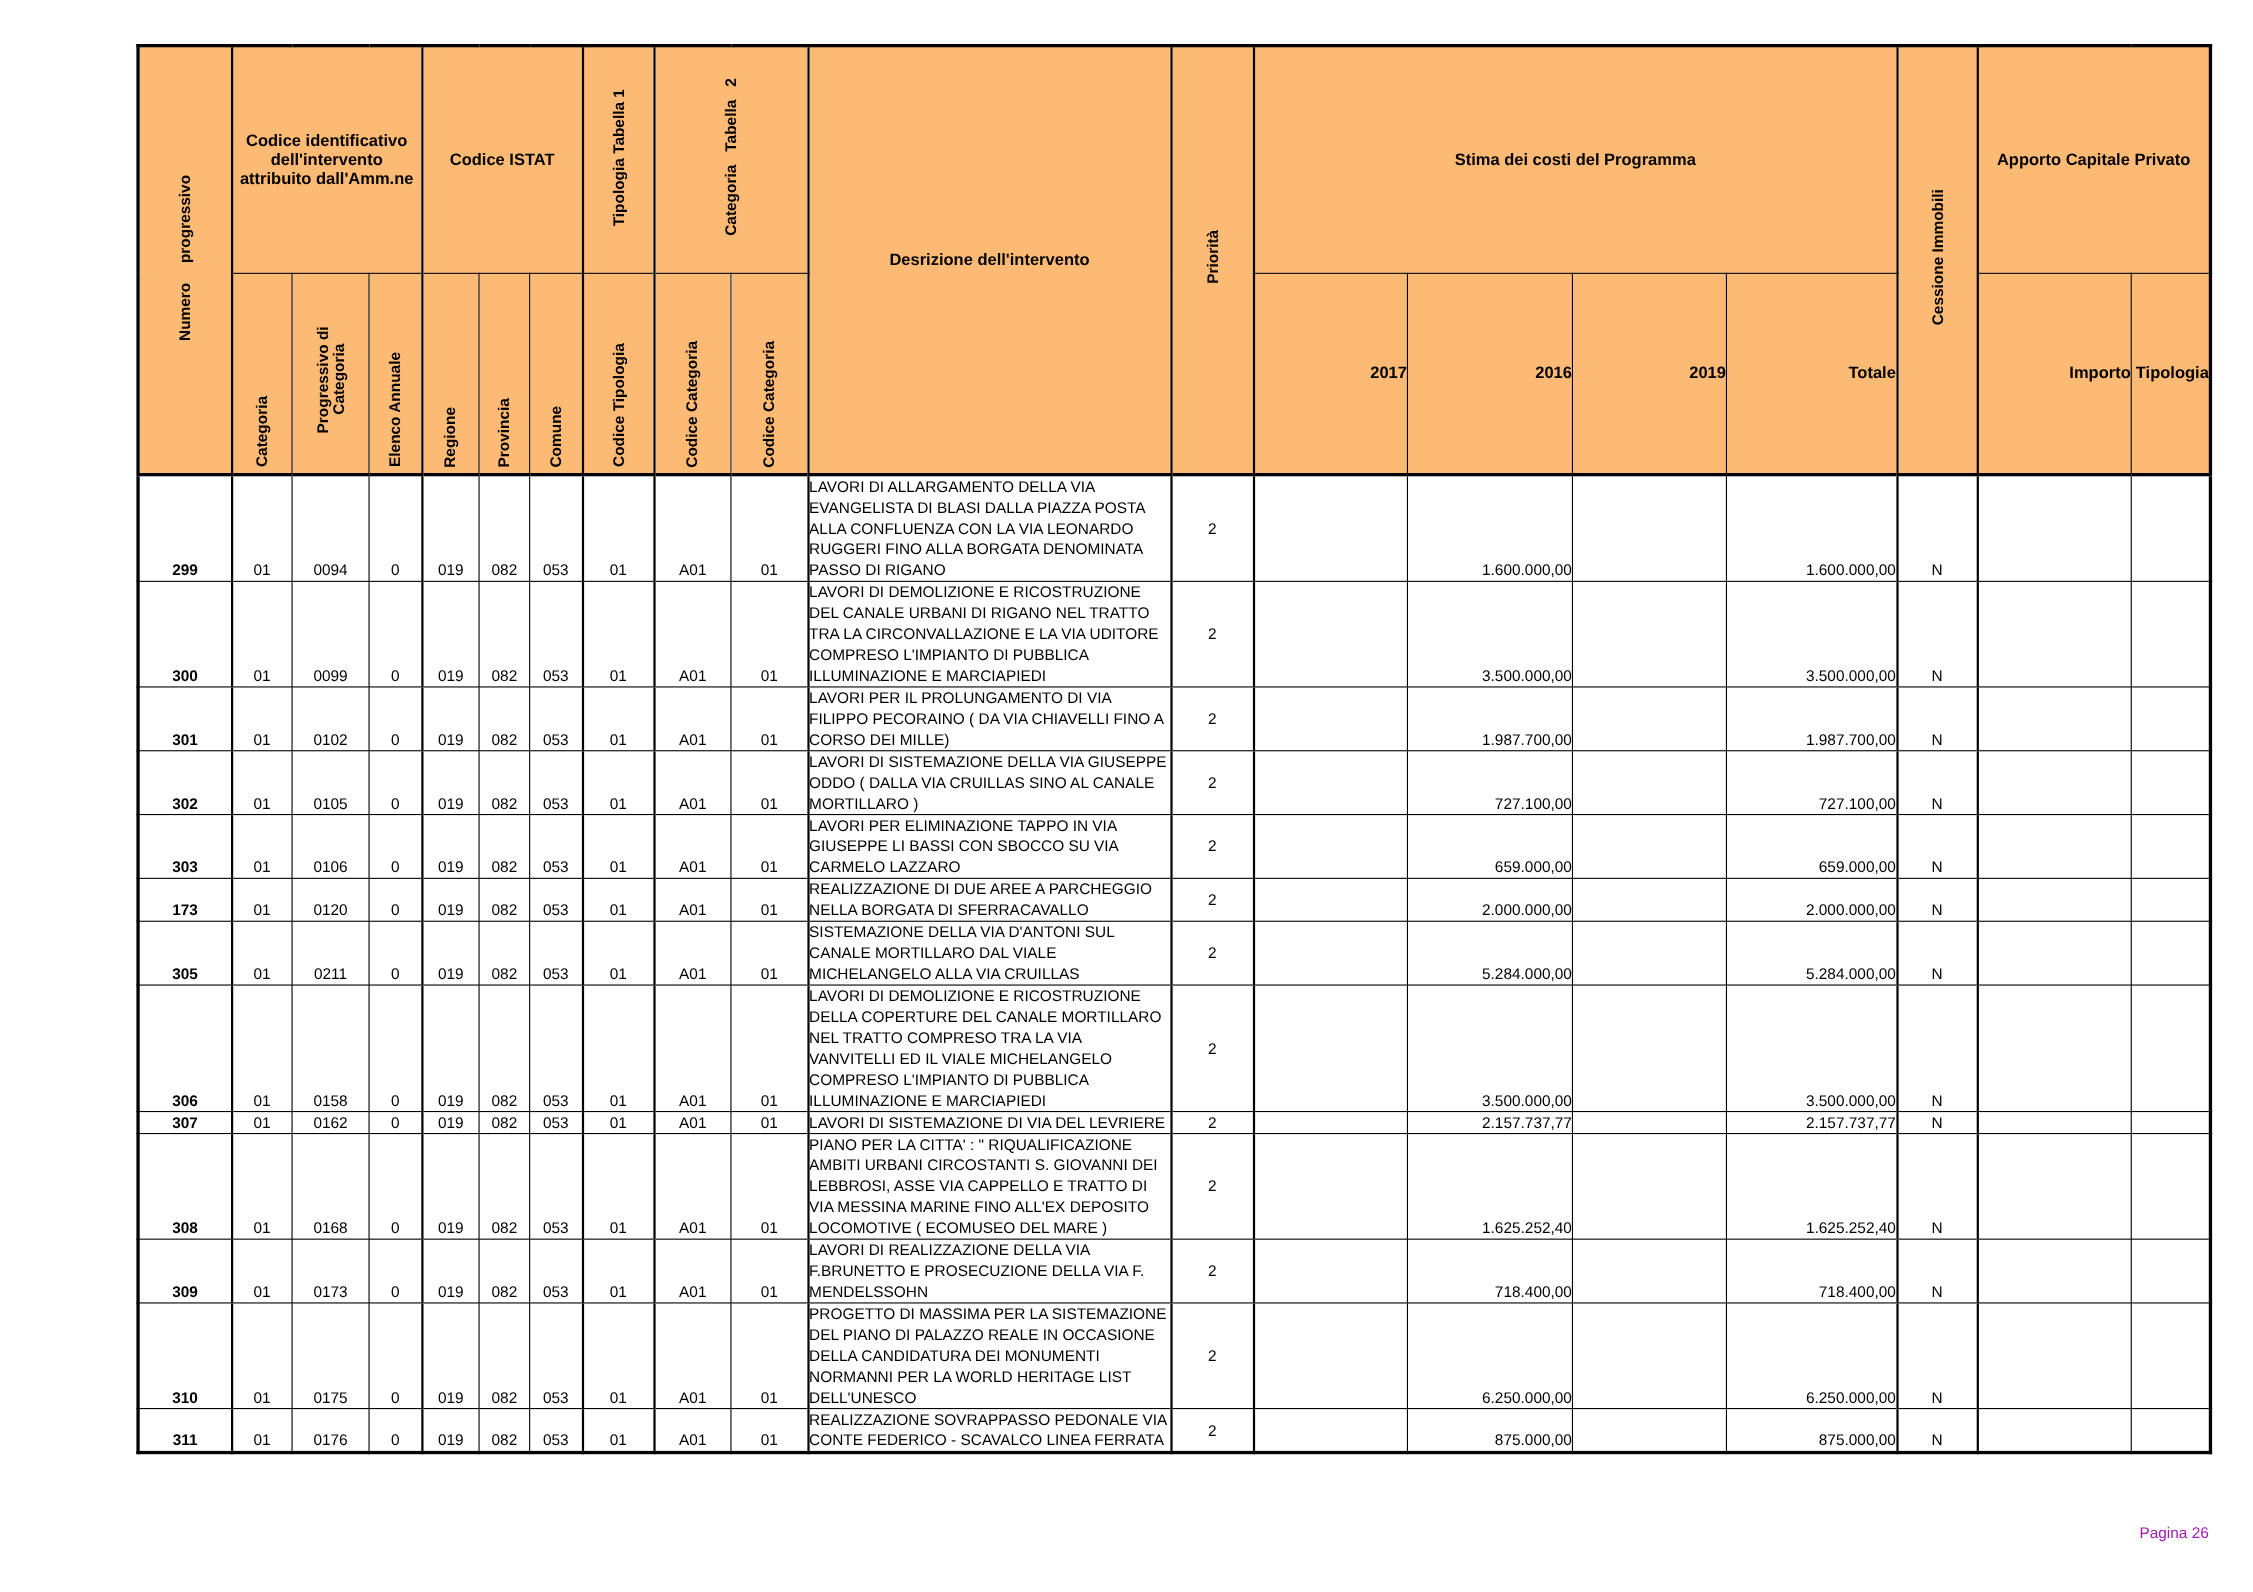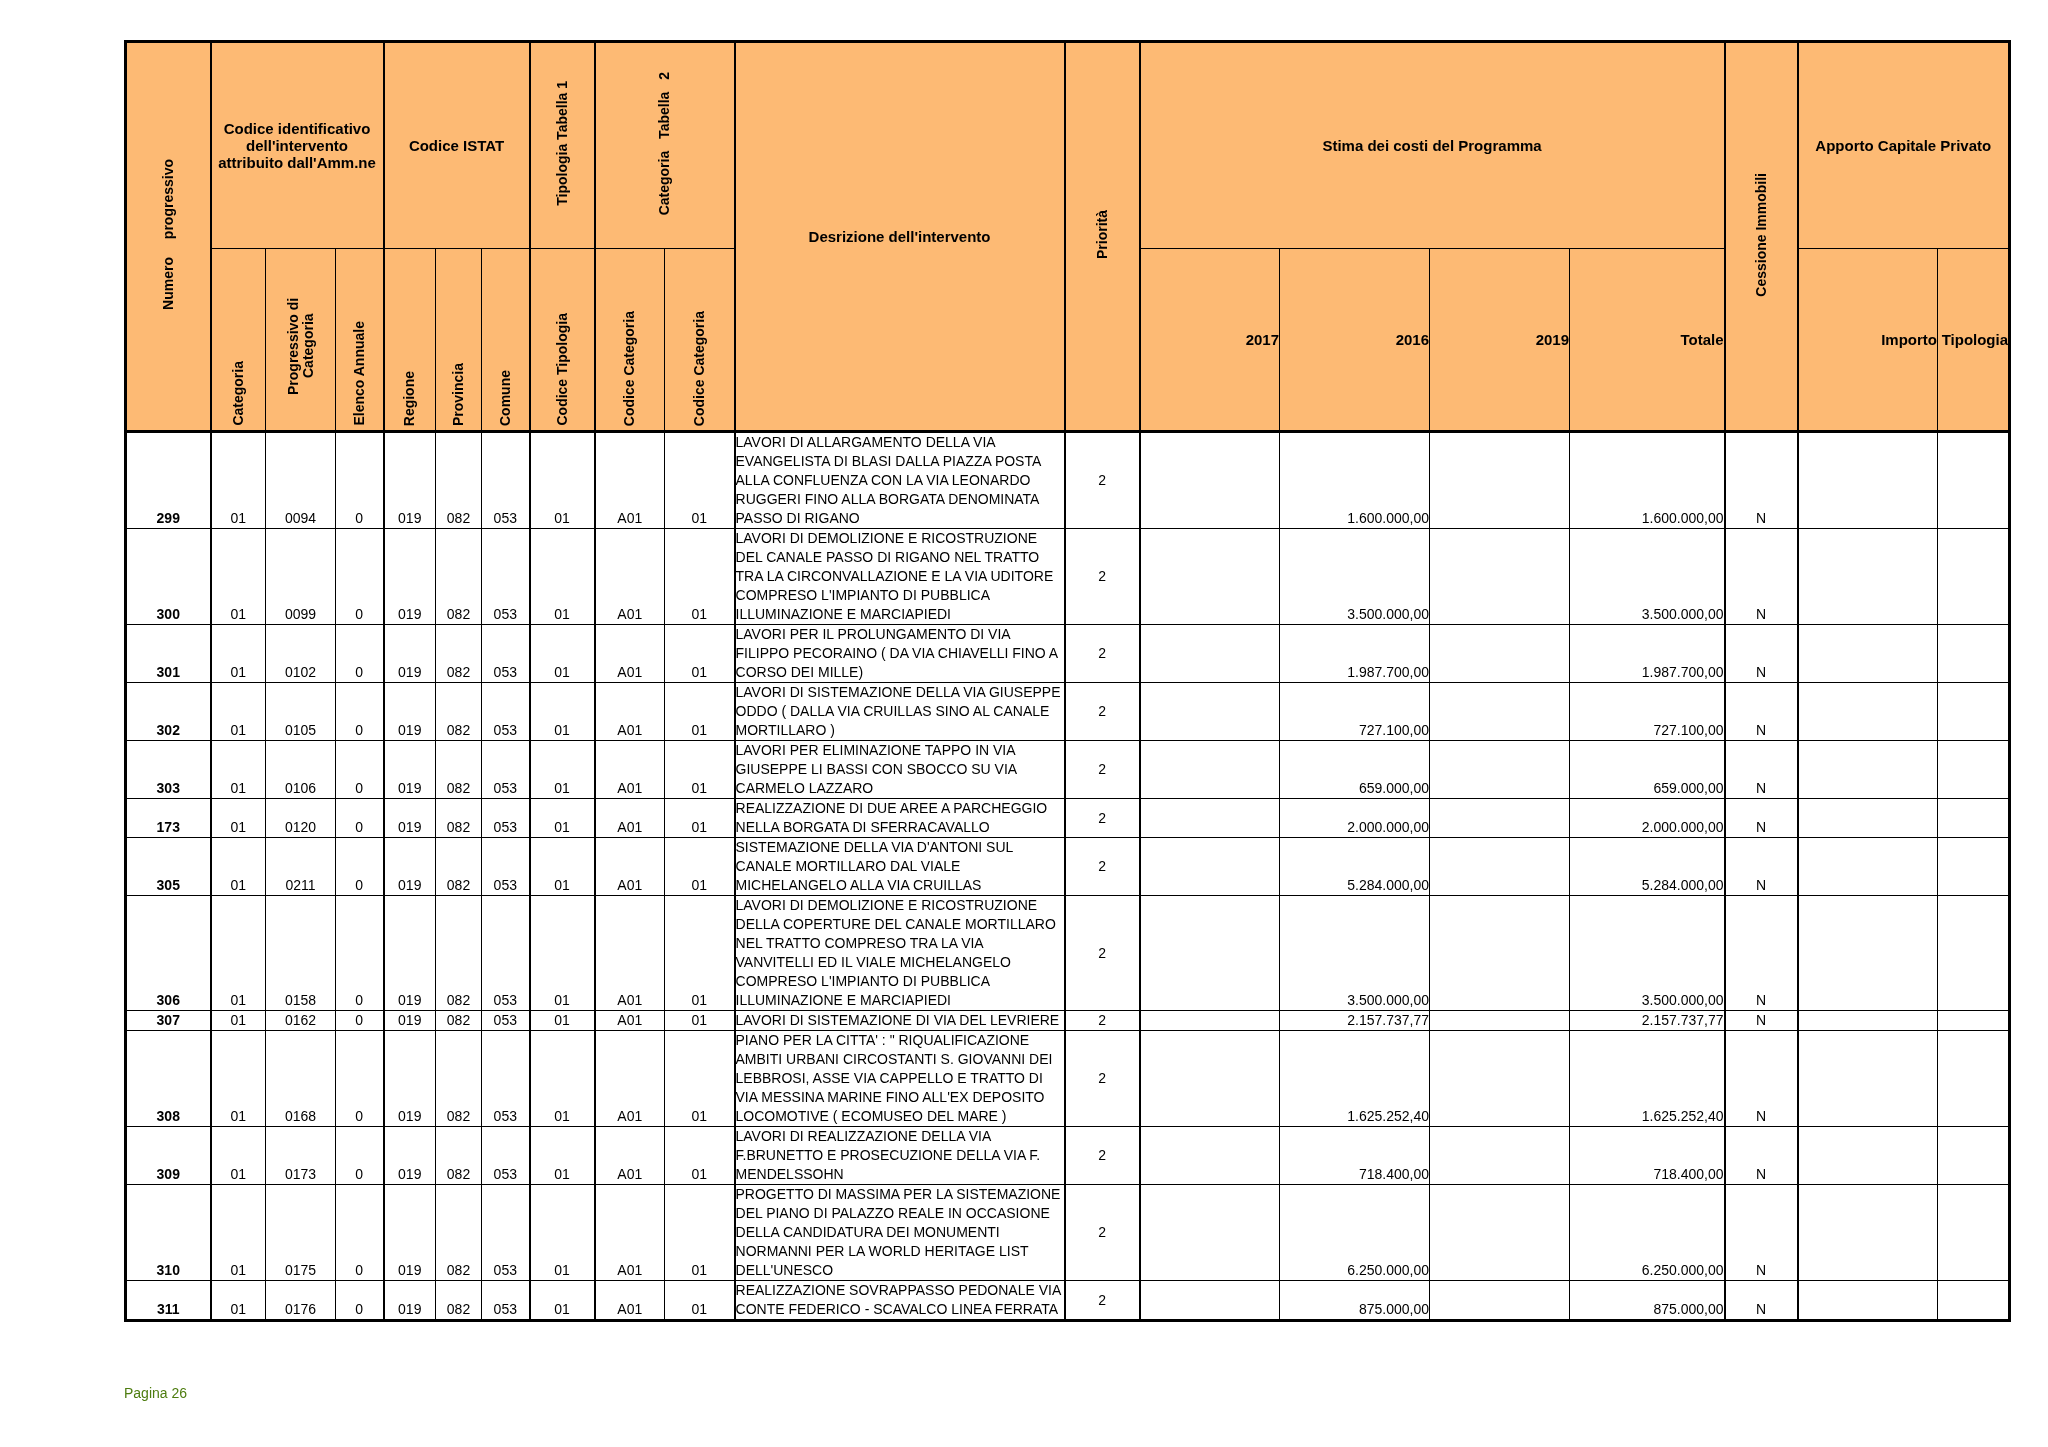--- a/index.html
+++ b/index.html
@@ -27,22 +27,22 @@
   
   .bl3{border-left:2px solid #000 !important;}
   
   tbody td{font-size:14px;line-height:19px;border-width:2px 1px;}
   td.c-num{font-weight:bold;text-align:center;vertical-align:bottom;padding:2px 2px 4px 2px;}
   td.c-code{text-align:center;vertical-align:bottom;padding:2px 2px 4px 2px;}
   td.c-desc{text-align:left;vertical-align:top;padding:2px 4px 2px 3px;}
   td.c-prio{text-align:center;vertical-align:middle;padding:2px;}
   td.c-amt{text-align:right;vertical-align:bottom;padding:2px 4px 4px 2px;}
   td.c-flag{text-align:center;vertical-align:bottom;padding:2px 2px 4px 2px;}
-  #footer{position:absolute;left:124px;top:1385px;width:1884px;text-align:left;
-        font-size:14px;color:#4d7c0f;}
+  #footer{position:absolute;left:124px;top:1385px;width:1884px;text-align:right;
+        font-size:14px;color:#a21caf;}
 </style>
 </head>
 <body>
 
 <div id="page">
 
   <table class="doc">
     <colgroup>
       <col style="width:85px">
         <col style="width:55px">
@@ -122,21 +122,21 @@
       <td class="c-num">300</td>
       <td class="c-code bl3">01</td>
       <td class="c-code">0099</td>
       <td class="c-code">0</td>
       <td class="c-code bl3">019</td>
       <td class="c-code">082</td>
       <td class="c-code">053</td>
       <td class="c-code bl3">01</td>
       <td class="c-code bl3">A01</td>
       <td class="c-code">01</td>
-      <td class="c-desc bl3">LAVORI DI DEMOLIZIONE E RICOSTRUZIONE DEL CANALE PASSO DI RIGANO NEL TRATTO TRA LA CIRCONVALLAZIONE E LA VIA UDITORE COMPRESO L'IMPIANTO DI PUBBLICA ILLUMINAZIONE E MARCIAPIEDI</td>
+      <td class="c-desc bl3">LAVORI DI DEMOLIZIONE E RICOSTRUZIONE DEL CANALE URBANI DI RIGANO NEL TRATTO TRA LA CIRCONVALLAZIONE E LA VIA UDITORE COMPRESO L'IMPIANTO DI PUBBLICA ILLUMINAZIONE E MARCIAPIEDI</td>
       <td class="c-prio bl3">2</td>
       <td class="c-amt bl3"></td>
       <td class="c-amt">3.500.000,00</td>
       <td class="c-amt"></td>
       <td class="c-amt">3.500.000,00</td>
       <td class="c-flag bl3">N</td>
       <td class="c-amt bl3"></td>
       <td class="c-code"></td>
     </tr>
 

